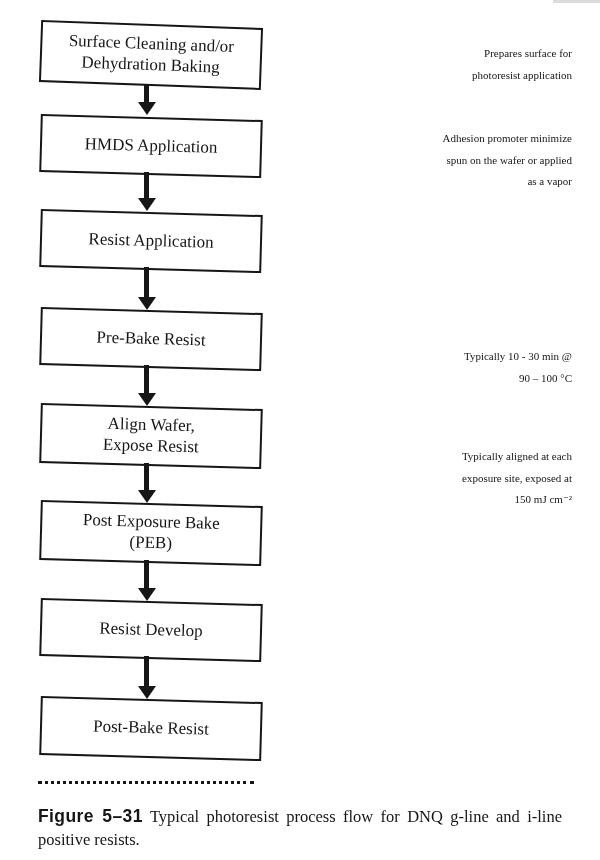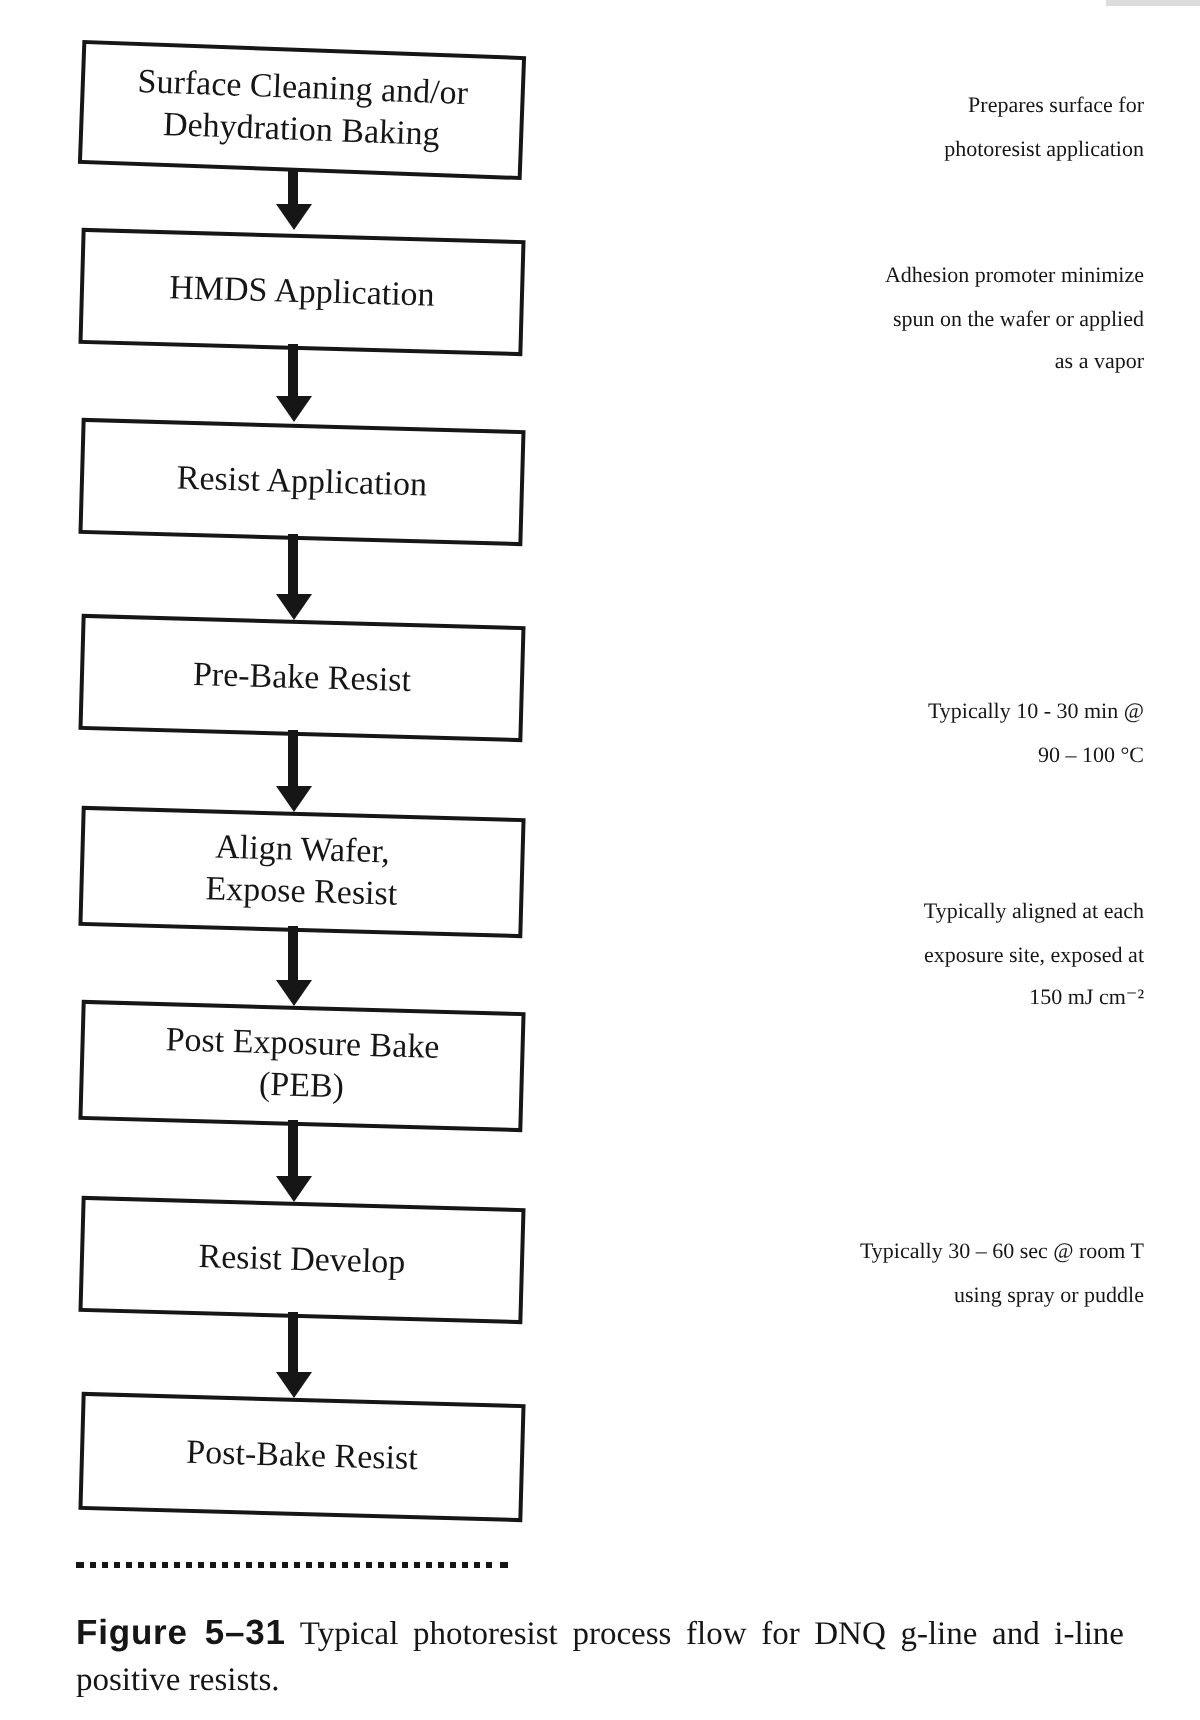--- a/index.html
+++ b/index.html
@@ -113,21 +113,19 @@
   <div class="note n1">Prepares surface for
 photoresist application</div>
   <div class="note n2">Adhesion promoter minimize
 spun on the wafer or applied
 as a vapor</div>
   <div class="note n4">Typically 10 - 30 min @
 90 – 100 °C</div>
   <div class="note n5">Typically aligned at each
 exposure site, exposed at
 150 mJ cm⁻²</div>
-  <div class="note n7">Typically 30 – 60 sec @ room T
-using spray or puddle</div>
 
   <div class="rule"></div>
   <p class="caption">
     <span class="label">Figure 5–31</span>
     <span>Typical photoresist process flow for DNQ g-line and i-line positive resists.</span>
   </p>
 </div>
 
 </body></html>

